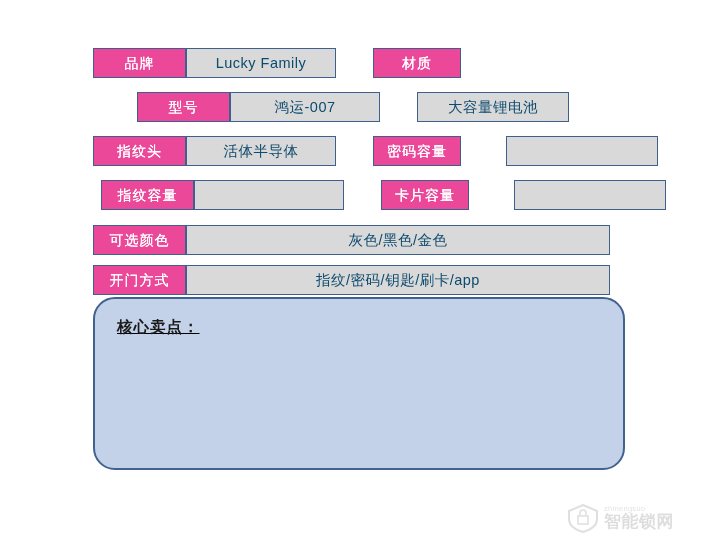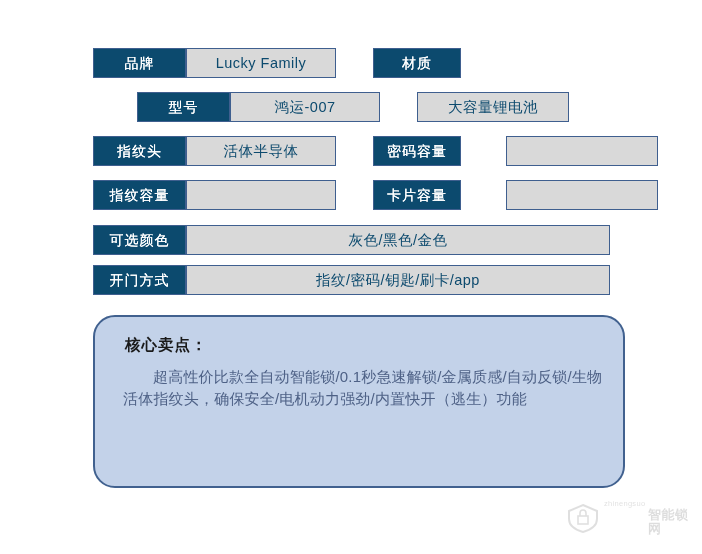--- a/index.html
+++ b/index.html
@@ -33,21 +33,21 @@
   .cell {
     box-sizing: border-box;
     border: 1px solid #3f5f8f;
     display: flex;
     align-items: center;
     justify-content: center;
     line-height: 1;
   }
 
   .cell-label {
-    background: #0c4a6e;
+    background: #ec4899;
     color: #ffffff;
     font-size: 14px;
     letter-spacing: 1px;
     text-shadow: 0 0 0 #fff;
   }
 
   .cell-value {
     background: #d9d9d9;
     color: #0c4a6e;
     font-size: 14.5px;
@@ -68,36 +68,37 @@
 
   .row-right .cell-label { width: 88px; }
   .row-right .cell-value { width: 152px; }
 
   .row-full  .cell-label { width: 93px; }
   .row-full  .cell-value { width: 424px; }
 
   .r1 { top: 48px; }
   .r2 { top: 92px; margin-left: 44px; }
   .r3 { top: 136px; border-radius: 10px; }
-  .r4 { top: 180px; }
+  .r4 { top: 180px; margin-left: 8px; }
   .r5 { top: 225px; justify-content: space-between; }
   .r6 { top: 265px; }
 
   
   .sell-box {
     position: absolute;
     left: 93px;
-    top: 315px;
+    top: 297px;
     width: 532px;
     height: 173px;
     box-sizing: border-box;
     background: #c3d2e9;
     border: 2px solid #41618f;
     border-radius: 22px;
-    padding: 18px 20px 14px 26px;
+    padding: 18px 20px 14px 18px;
+    text-decoration: underline;
   }
 
   .sell-title {
     font-size: 15.5px;
     font-weight: bold;
     color: #1a1a1a;
     letter-spacing: 1px;
     margin: 0 0 10px 4px;
   }
 
@@ -130,25 +131,24 @@
     flex-direction: column;
     justify-content: center;
     line-height: 1.05;
   }
   .wm-top {
     font-size: 7.5px;
     color: #5a5a5a;
     letter-spacing: 0.3px;
   }
   .wm-main {
-    font-size: 13px;
+    font-size: 17px;
     font-weight: bold;
     color: #4a4a4a;
     letter-spacing: 0.5px;
-    margin-left: 44px;
   }
 </style>
 </head>
 <body>
 
 <div class="slide">
 
   <div>
 
     <div class="spec-row row-left r1">
@@ -196,21 +196,20 @@
 
     <div class="spec-row row-full r6">
       <div class="cell cell-label">开门方式</div>
       <div class="cell cell-value">指纹/密码/钥匙/刷卡/app</div>
     </div>
 
   </div>
 
   <div class="sell-box">
     <div class="sell-title">核心卖点：</div>
-    <div class="sell-body">超高性价比款全自动智能锁/0.1秒急速解锁/金属质感/自动反锁/生物活体指纹头，确保安全/电机动力强劲/内置快开（逃生）功能</div>
   </div>
 
   <div class="watermark">
     <span>
       <svg width="34" height="30" viewBox="0 0 34 30" aria-hidden="true">
         <path d="M17 2 L31 8 L31 16 C31 23 24 27 17 29 C10 27 3 23 3 16 L3 8 Z" fill="none" stroke="#555555" stroke-width="2"></path>
         <rect x="12" y="13" width="10" height="8" fill="none" stroke="#555555" stroke-width="1.6"></rect>
         <path d="M14 13 L14 10 a3 3 0 0 1 6 0 L20 13" fill="none" stroke="#555555" stroke-width="1.6"></path>
       </svg>
     </span>

